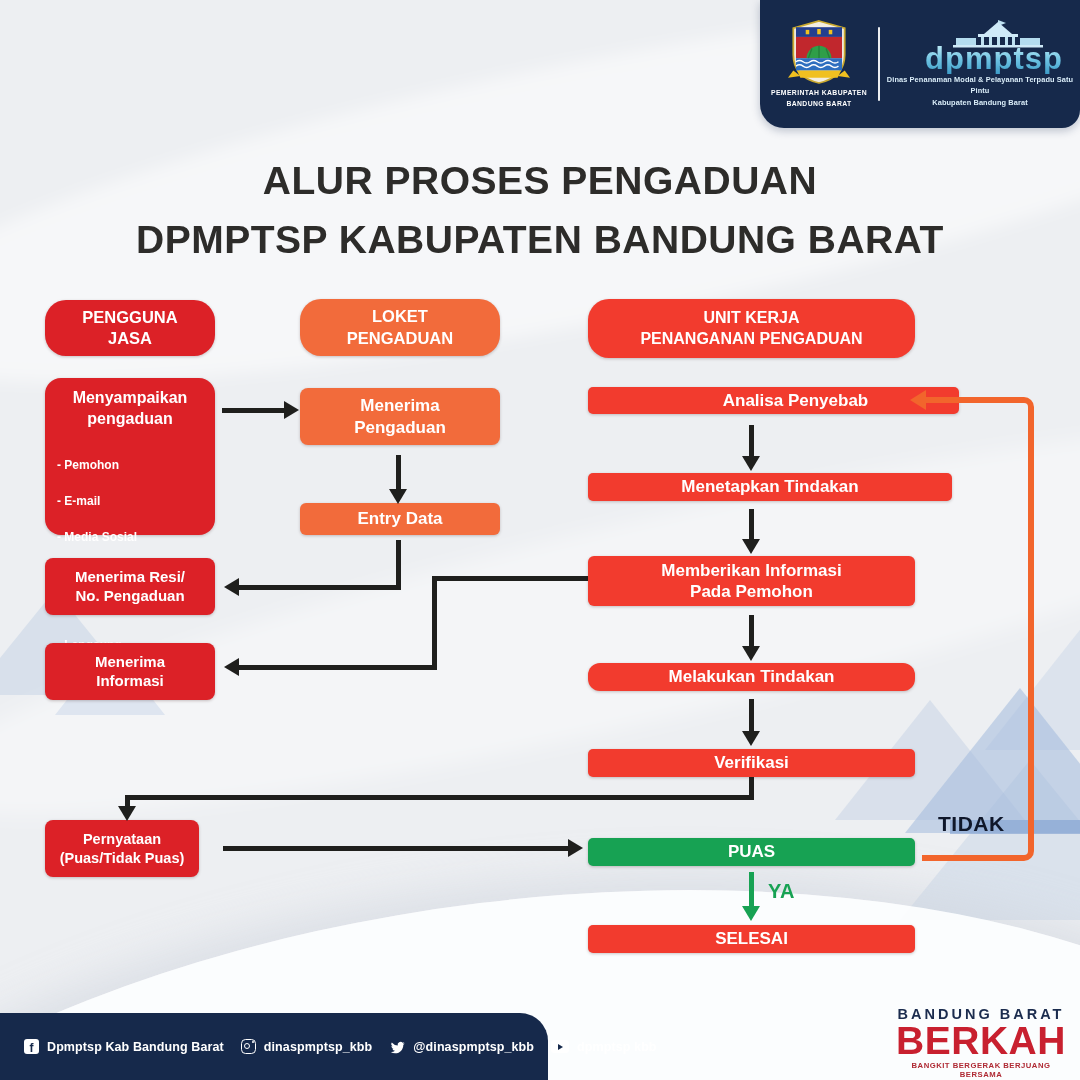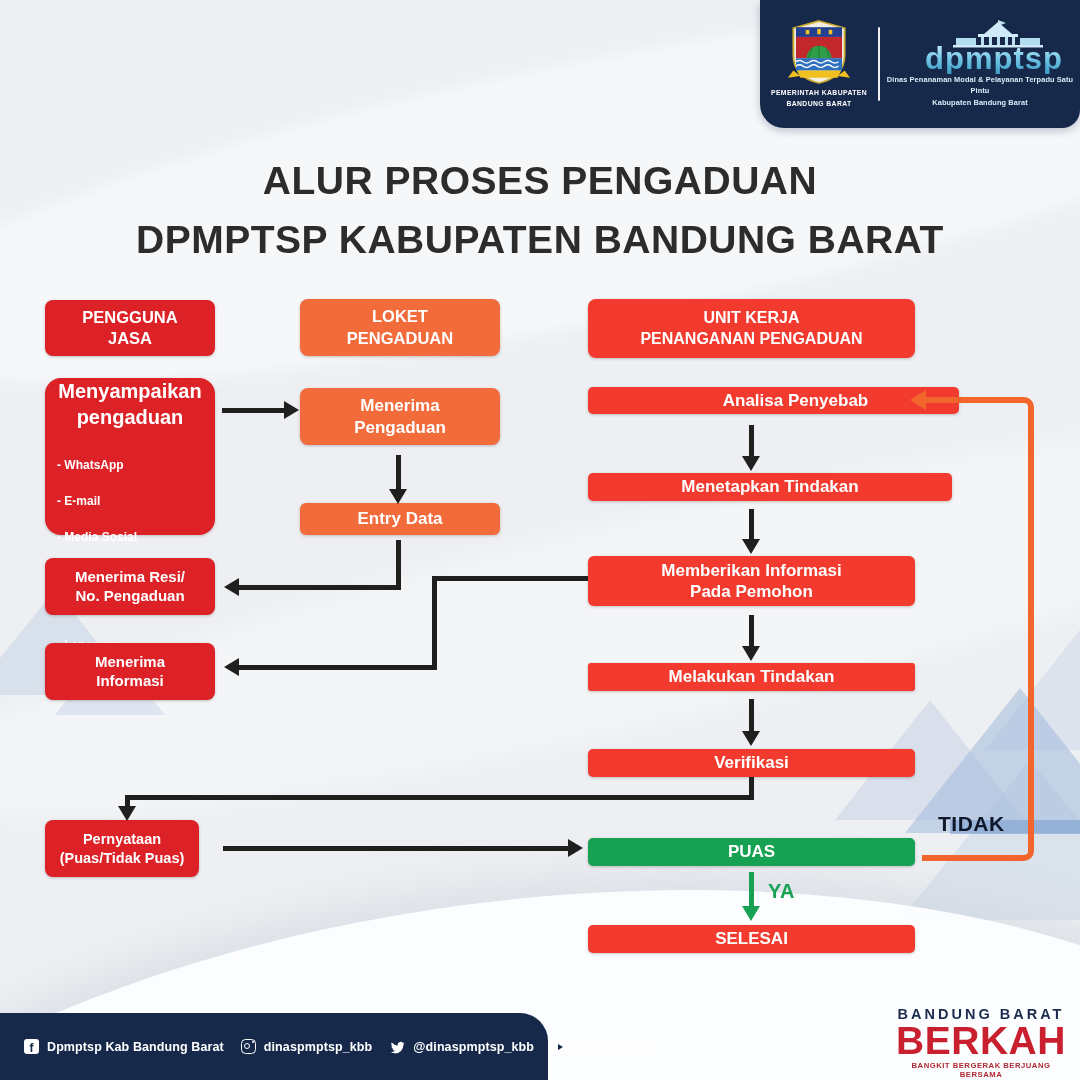--- a/index.html
+++ b/index.html
@@ -33,23 +33,23 @@
   .title{position:absolute;left:0;top:152px;width:100%;text-align:center;color:#2d2c2a;
          font-size:39px;font-weight:700;letter-spacing:.5px;line-height:1.5;white-space:pre-line;}
 
   
   .box{position:absolute;color:#fff;font-weight:700;display:flex;align-items:center;justify-content:center;
        text-align:center;white-space:pre-line;border-radius:8px;box-shadow:0 1px 3px rgba(60,30,30,.25);line-height:1.25;}
   .red1{background:#dc2127;}
   .red2{background:#f23b2e;}
   .org{background:#f26b3b;}
   .grn{background:#17a253;}
-  .hdr-box{font-size:16.5px;line-height:1.3;}
+  .hdr-box{font-size:16.5px;line-height:1.3;border-radius:21px;}
   .menyampaikan{flex-direction:column;justify-content:flex-start;border-radius:16px;}
-  .menyampaikan .mtitle{font-size:20px;line-height:1.3;}
+  .menyampaikan .mtitle{font-size:16px;margin-top:10px;line-height:1.3;}
   .menyampaikan .chlist{align-self:flex-start;text-align:left;font-size:12px;font-weight:700;
         margin:8px 0 0 12px;line-height:1.5;}
 
   
   .line{position:absolute;background:#1f1f1d;}
   .ah{position:absolute;width:0;height:0;}
   .ah-r{border-top:9px solid transparent;border-bottom:9px solid transparent;border-left:15px solid #1f1f1d;}
   .ah-l{border-top:9px solid transparent;border-bottom:9px solid transparent;border-right:15px solid #1f1f1d;}
   .ah-d{border-left:9px solid transparent;border-right:9px solid transparent;border-top:15px solid #1f1f1d;}
   .ah-d.green{border-top-color:#17a253;}
@@ -143,21 +143,21 @@
 JASA</div>
   <div class="box org hdr-box" style="left:300px;top:299px;width:200px;height:57px;">LOKET
 PENGADUAN</div>
   <div class="box red2 hdr-box" style="left:588px;top:299px;width:327px;height:59px;font-size:16px;">UNIT KERJA
 PENANGANAN PENGADUAN</div>
 
   <div class="box red1 menyampaikan" style="left:45px;top:378px;width:170px;height:157px;">
     <div class="mtitle">Menyampaikan
 pengaduan</div>
     <div class="chlist">
-      <div>- WhatsApp</div>
+      <div>- Pemohon</div>
       <div>- E-mail</div>
       <div>- Media Sosial</div>
       <div>- Kotak Pengaduan</div>
       <div>- Website</div>
       <div>- Langsung</div>
     </div>
   </div>
   <div class="box red1" style="left:45px;top:558px;width:170px;height:57px;font-size:15px;">Menerima Resi/
 No. Pengaduan</div>
   <div class="box red1" style="left:45px;top:643px;width:170px;height:57px;font-size:15px;">Menerima
@@ -166,21 +166,21 @@
 (Puas/Tidak Puas)</div>
 
   <div class="box org" style="left:300px;top:388px;width:200px;height:57px;font-size:17px;">Menerima
 Pengaduan</div>
   <div class="box org" style="left:300px;top:503px;width:200px;height:32px;font-size:17px;border-radius:6px;">Entry Data</div>
 
   <div class="box red2" style="left:588px;top:387px;width:327px;height:27px;font-size:17px;border-radius:5px;padding-left:44px;">Analisa Penyebab</div>
   <div class="box red2" style="left:588px;top:473px;width:364px;height:28px;font-size:17px;border-radius:5px;">Menetapkan Tindakan</div>
   <div class="box red2" style="left:588px;top:556px;width:327px;height:50px;font-size:17px;border-radius:6px;">Memberikan Informasi
 Pada Pemohon</div>
-  <div class="box red2" style="left:588px;top:663px;width:327px;height:28px;font-size:17px;border-radius:3px;">Melakukan Tindakan</div>
+  <div class="box red2" style="left:588px;top:663px;width:327px;height:28px;font-size:17px;border-radius:12px;">Melakukan Tindakan</div>
   <div class="box red2" style="left:588px;top:749px;width:327px;height:28px;font-size:17px;border-radius:5px;">Verifikasi</div>
   <div class="box grn" style="left:588px;top:838px;width:327px;height:28px;font-size:17px;border-radius:5px;">PUAS</div>
   <div class="box red2" style="left:588px;top:925px;width:327px;height:28px;font-size:17px;border-radius:5px;">SELESAI</div>
 
   <div class="line" style="left:222px;top:408px;width:62px;height:5px;"></div>
   <div class="ah ah-r" style="left:284px;top:401px;"></div>
 
   <div class="line" style="left:396px;top:455px;width:5px;height:36px;"></div>
   <div class="ah ah-d" style="left:389px;top:489px;"></div>
 

